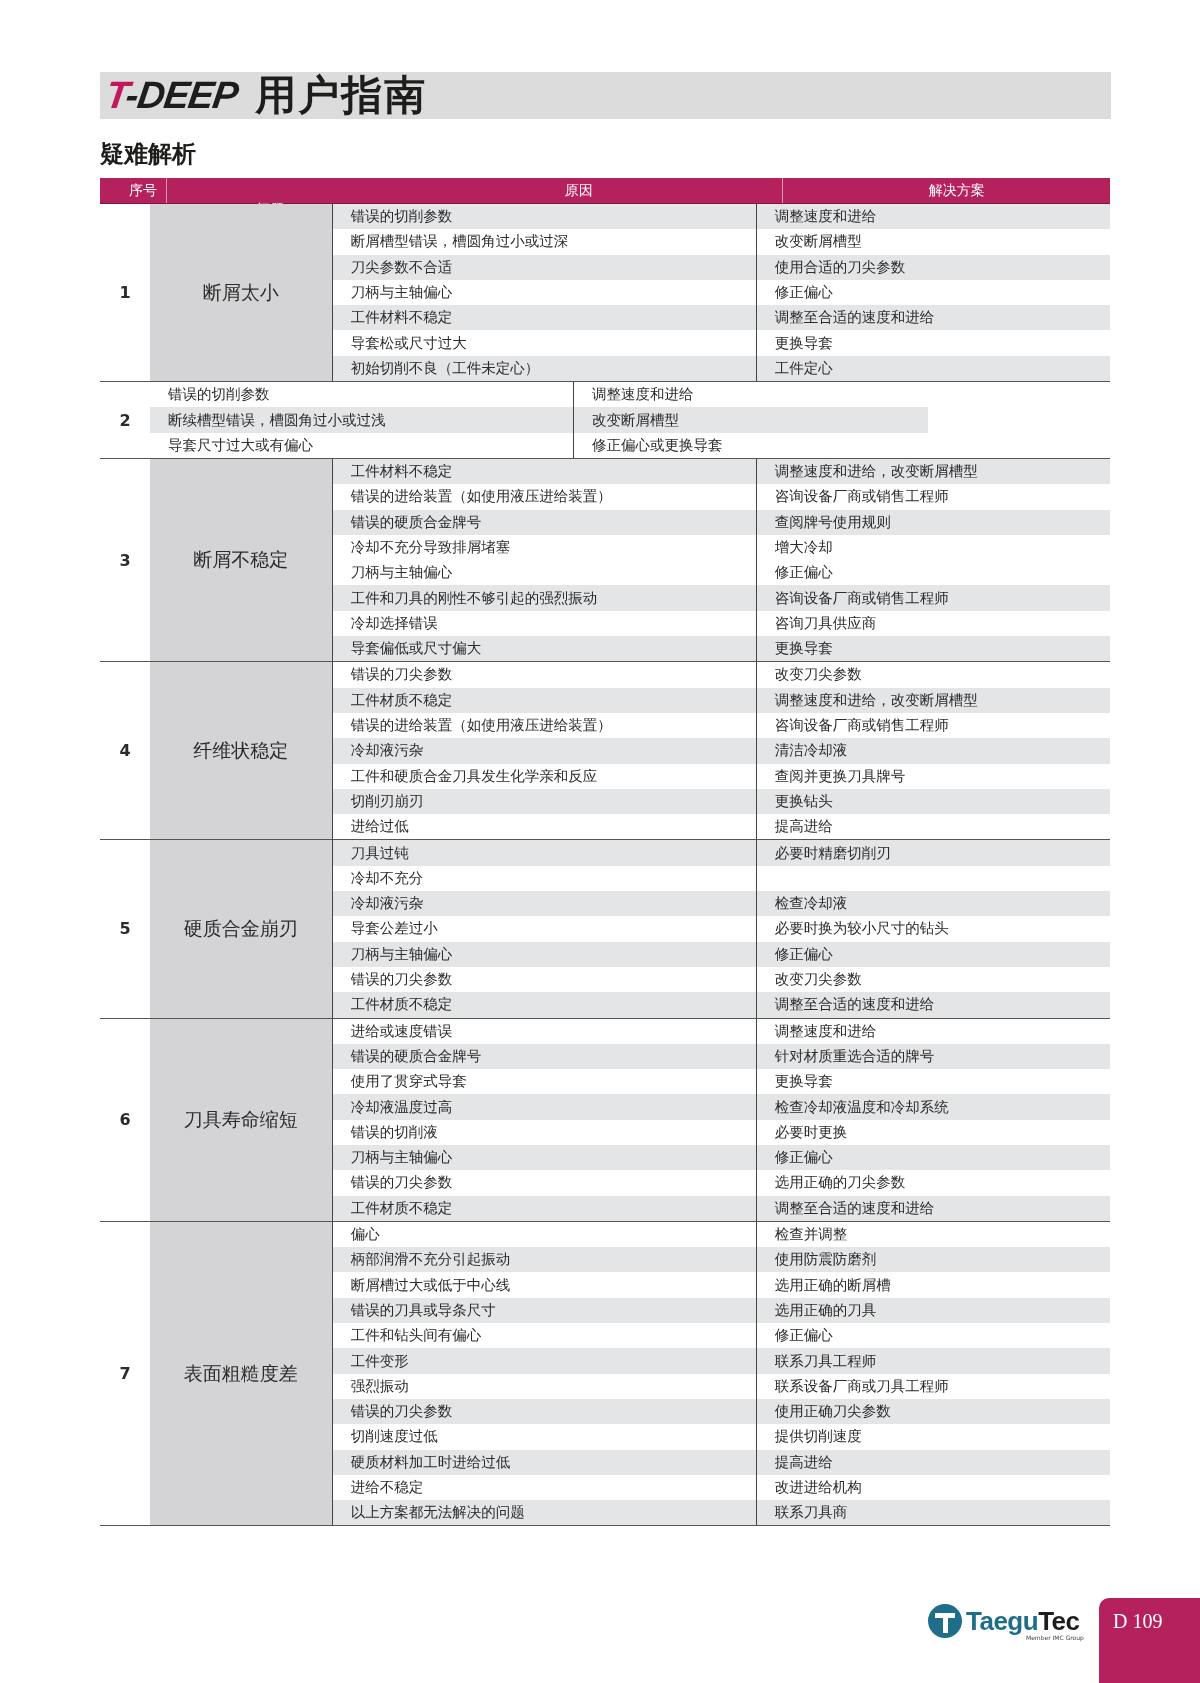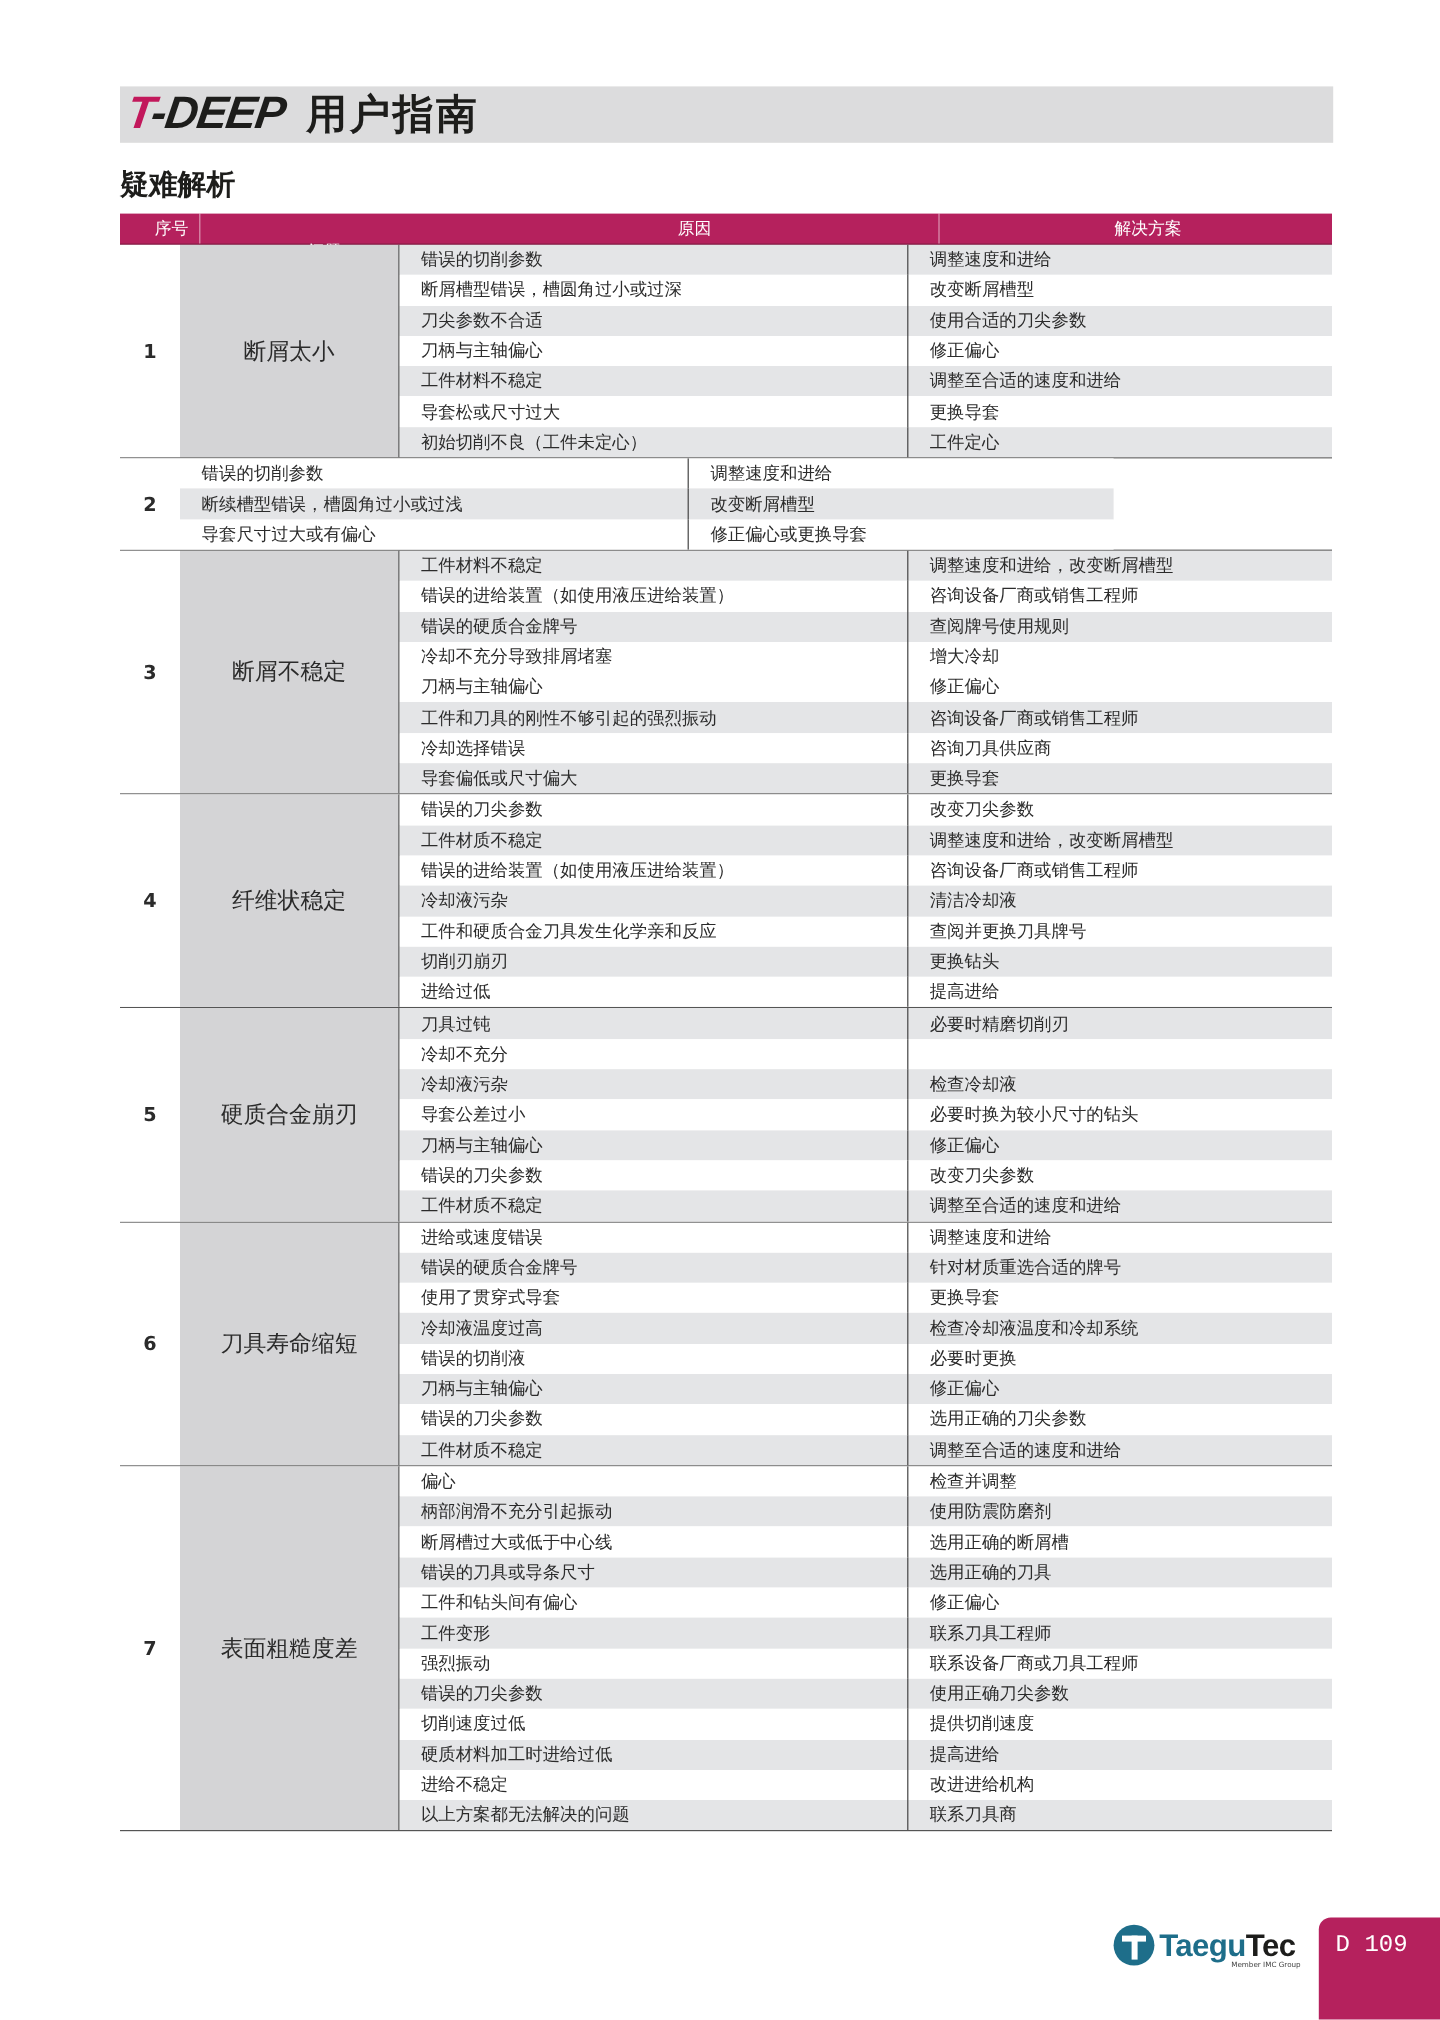--- a/index.html
+++ b/index.html
@@ -4,21 +4,21 @@
 <style>
   html, body { margin: 0; padding: 0; background: #ffffff; }
   body { width: 1200px; height: 1683px; position: relative; overflow: hidden;
          font-family: "DejaVu Sans", "Liberation Sans", sans-serif; color: #2b2b2b; }
   .banner { position: absolute; left: 100px; top: 72px; width: 1011px; height: 47px;
             background: #dcdcdd; display: flex; align-items: center; }
   .brand { font-family: "Liberation Sans", sans-serif; font-style: italic; font-weight: 900;
            font-size: 38px; letter-spacing: -1px; margin-left: 6px; transform: skewX(-8deg);
            color: #1d1d1b; }
   .brand .t { color: #c2185b; }
-  .banner-title { font-size: 34px; font-weight: bold; margin-left: 18px; color: #1d1d1b; letter-spacing: 2px; }
+  .banner-title { font-size: 41px; font-weight: bold; margin-left: 18px; color: #1d1d1b; letter-spacing: 2px; }
   .section-title { position: absolute; left: 100px; top: 138px; font-size: 24px; font-weight: bold; color: #1d1d1b; }
 
   .table { position: absolute; left: 100px; top: 178px; width: 1010px; }
   .thead { display: flex; height: 25px; background: #b5215d; color: #fff; font-size: 14px;
            border-bottom: 1px solid #7a1a40; }
   .thead div { display: flex; align-items: center; justify-content: center; padding-left: 20px; }
   .c-no { width: 50px; } .c-prob { width: 182px; margin-top: 32px; } .c-cause { width: 444px; } .c-sol { width: 334px; }
   .thead .c-prob, .thead .c-cause { border-right: 1px solid #ffffff88; }
   .thead .c-no { border-right: 1px solid #ffffff88; }
 
@@ -36,21 +36,21 @@
   .row.even { background: #ffffff; }
 
   .footer-logo { position: absolute; left: 928px; top: 1604px; display: flex; align-items: center; }
   .logo-mark { width: 34px; height: 34px; border-radius: 50%; background: #1e6e8a; position: relative; }
   .logo-mark::before { content: ""; position: absolute; left: 7px; top: 9px; width: 20px; height: 5px; background: #fff; }
   .logo-mark::after { content: ""; position: absolute; left: 15px; top: 9px; width: 5px; height: 20px; background: #fff; }
   .logo-text { margin-left: 4px; font-family: "Liberation Sans", sans-serif; font-size: 26px; font-weight: bold; color: #1e6e8a; letter-spacing: -0.5px; line-height: 1; }
   .logo-text .dark { color: #1d1d1b; }
   .logo-sub { position: absolute; left: 98px; top: 30px; font-size: 6px; color: #444; white-space: nowrap; }
   .page-badge { position: absolute; left: 1099px; top: 1598px; width: 101px; height: 85px; background: #b5215d;
-                border-top-left-radius: 10px; color: #fff; font-family: Liberation Mono, monospace; font-size: 20px; }
+                border-top-left-radius: 10px; color: #fff; font-family: Liberation Serif, serif; font-size: 20px; }
   .page-badge span { position: absolute; left: 14px; top: 12px; }
 </style>
 </head>
 <body>
 
 <div class="banner">
   <span class="brand"><span class="t">T</span><span>-DEEP</span></span>
   <span class="banner-title">用户指南</span>
 </div>
 

